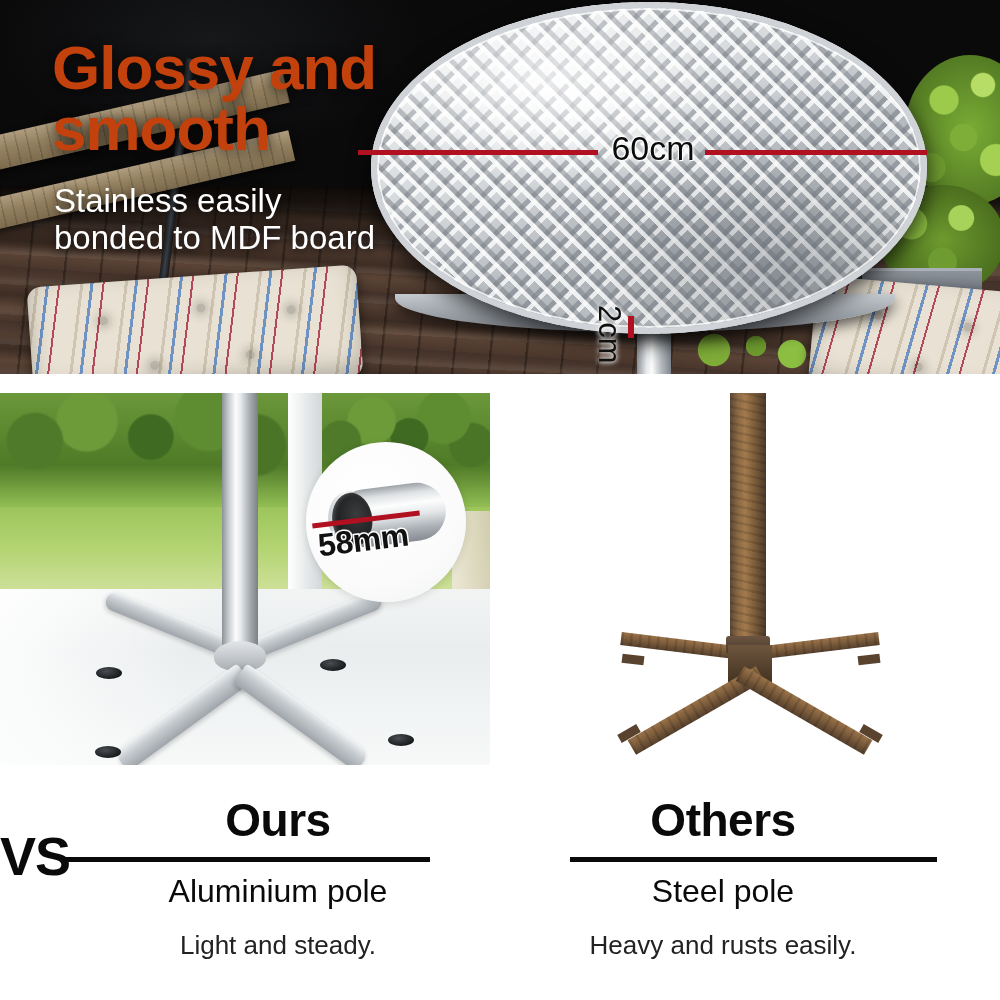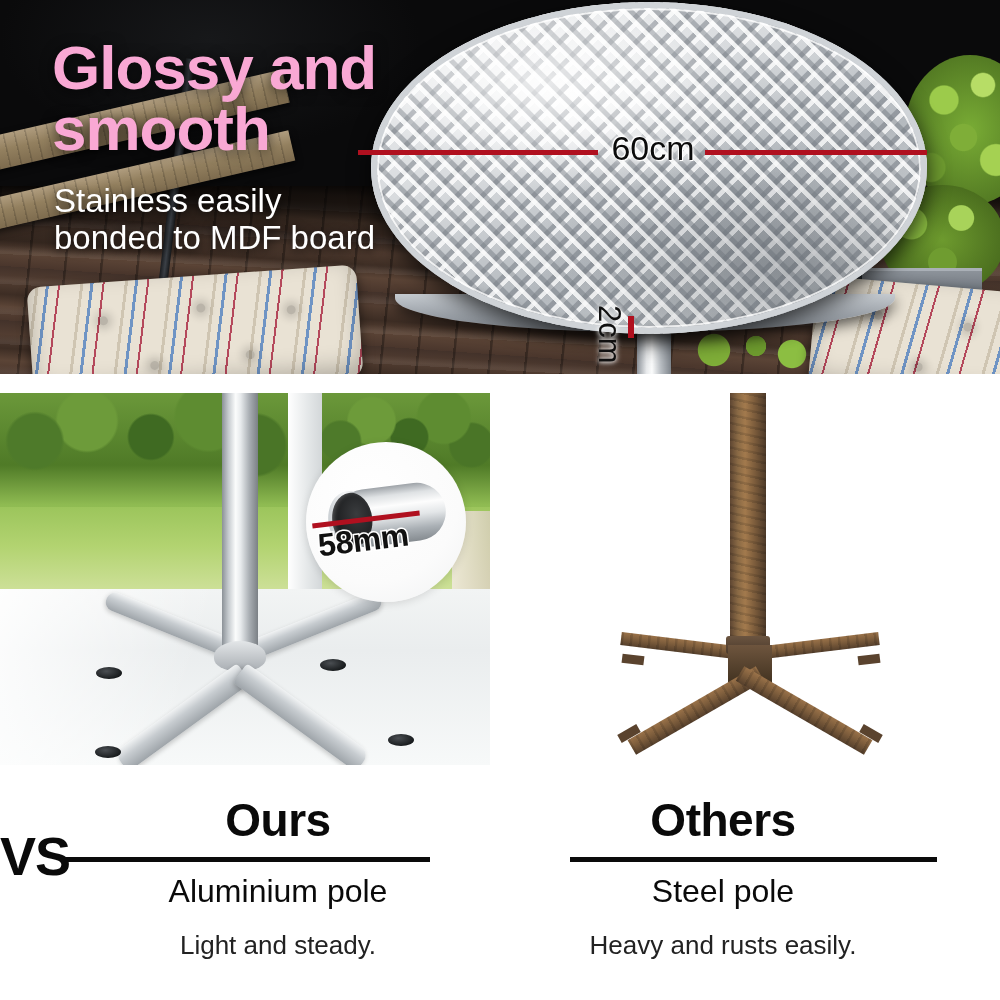--- a/index.html
+++ b/index.html
@@ -256,21 +256,21 @@
     transform-origin: left top;
     white-space: nowrap;
     text-shadow: 0 0 4px #fff, 0 0 6px #fff;
   }
 
   
   .hero-title {
     position: absolute;
     left: 52px; top: 38px;
     width: 420px;
-    color: #f9a8d4;
+    color: #c2410c;
     font-size: 62px;
     line-height: .98;
     font-weight: 700;
     letter-spacing: -1px;
     text-shadow: 0 2px 14px rgba(0,0,0,.75);
   }
   .hero-sub {
     position: absolute;
     left: 54px; top: 182px;
     width: 330px;

